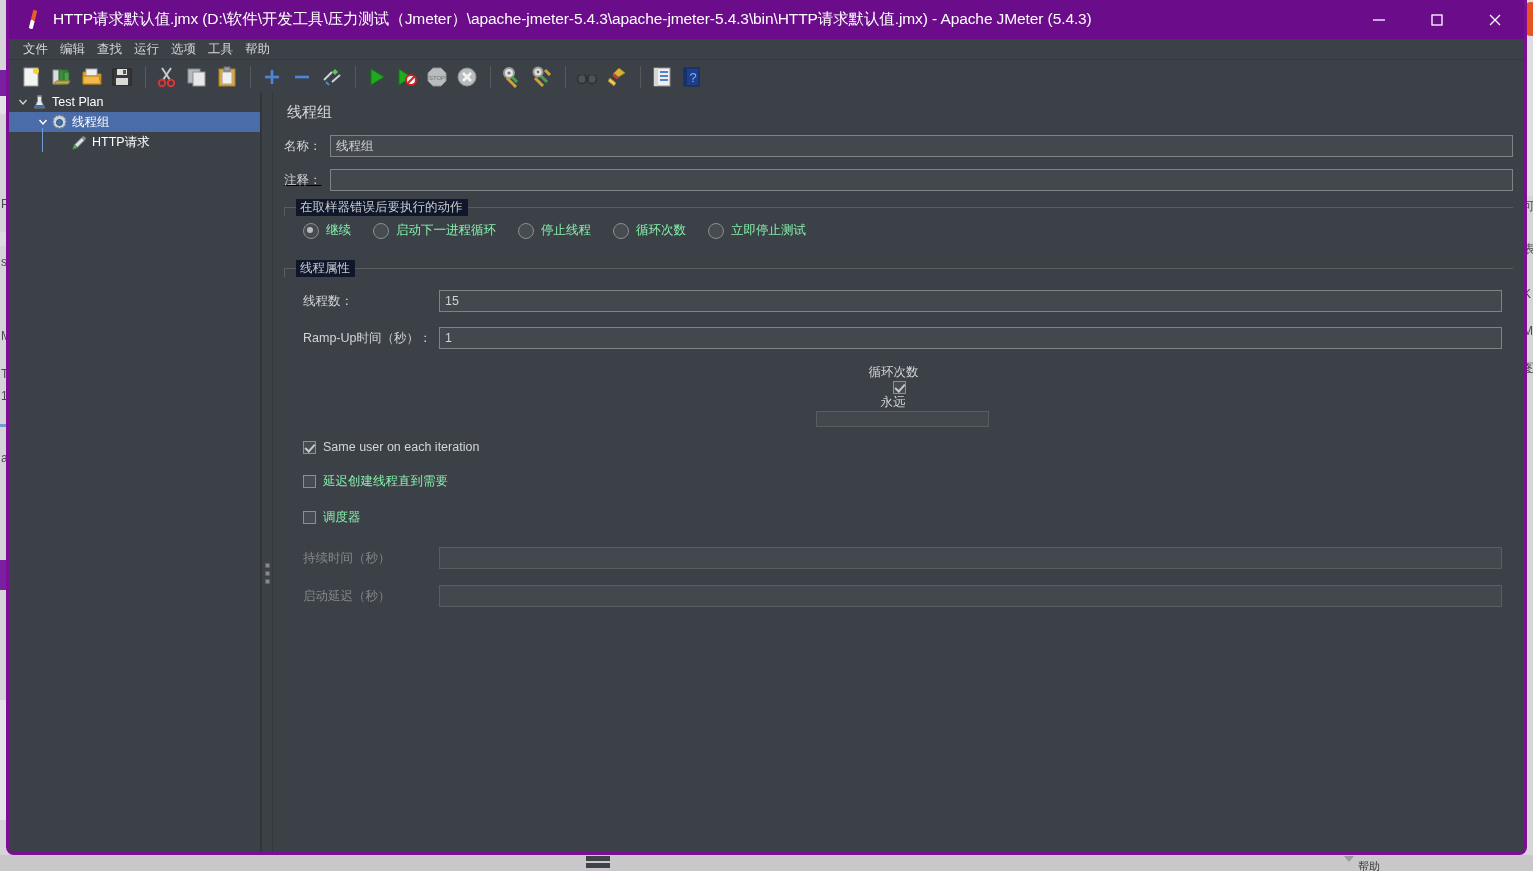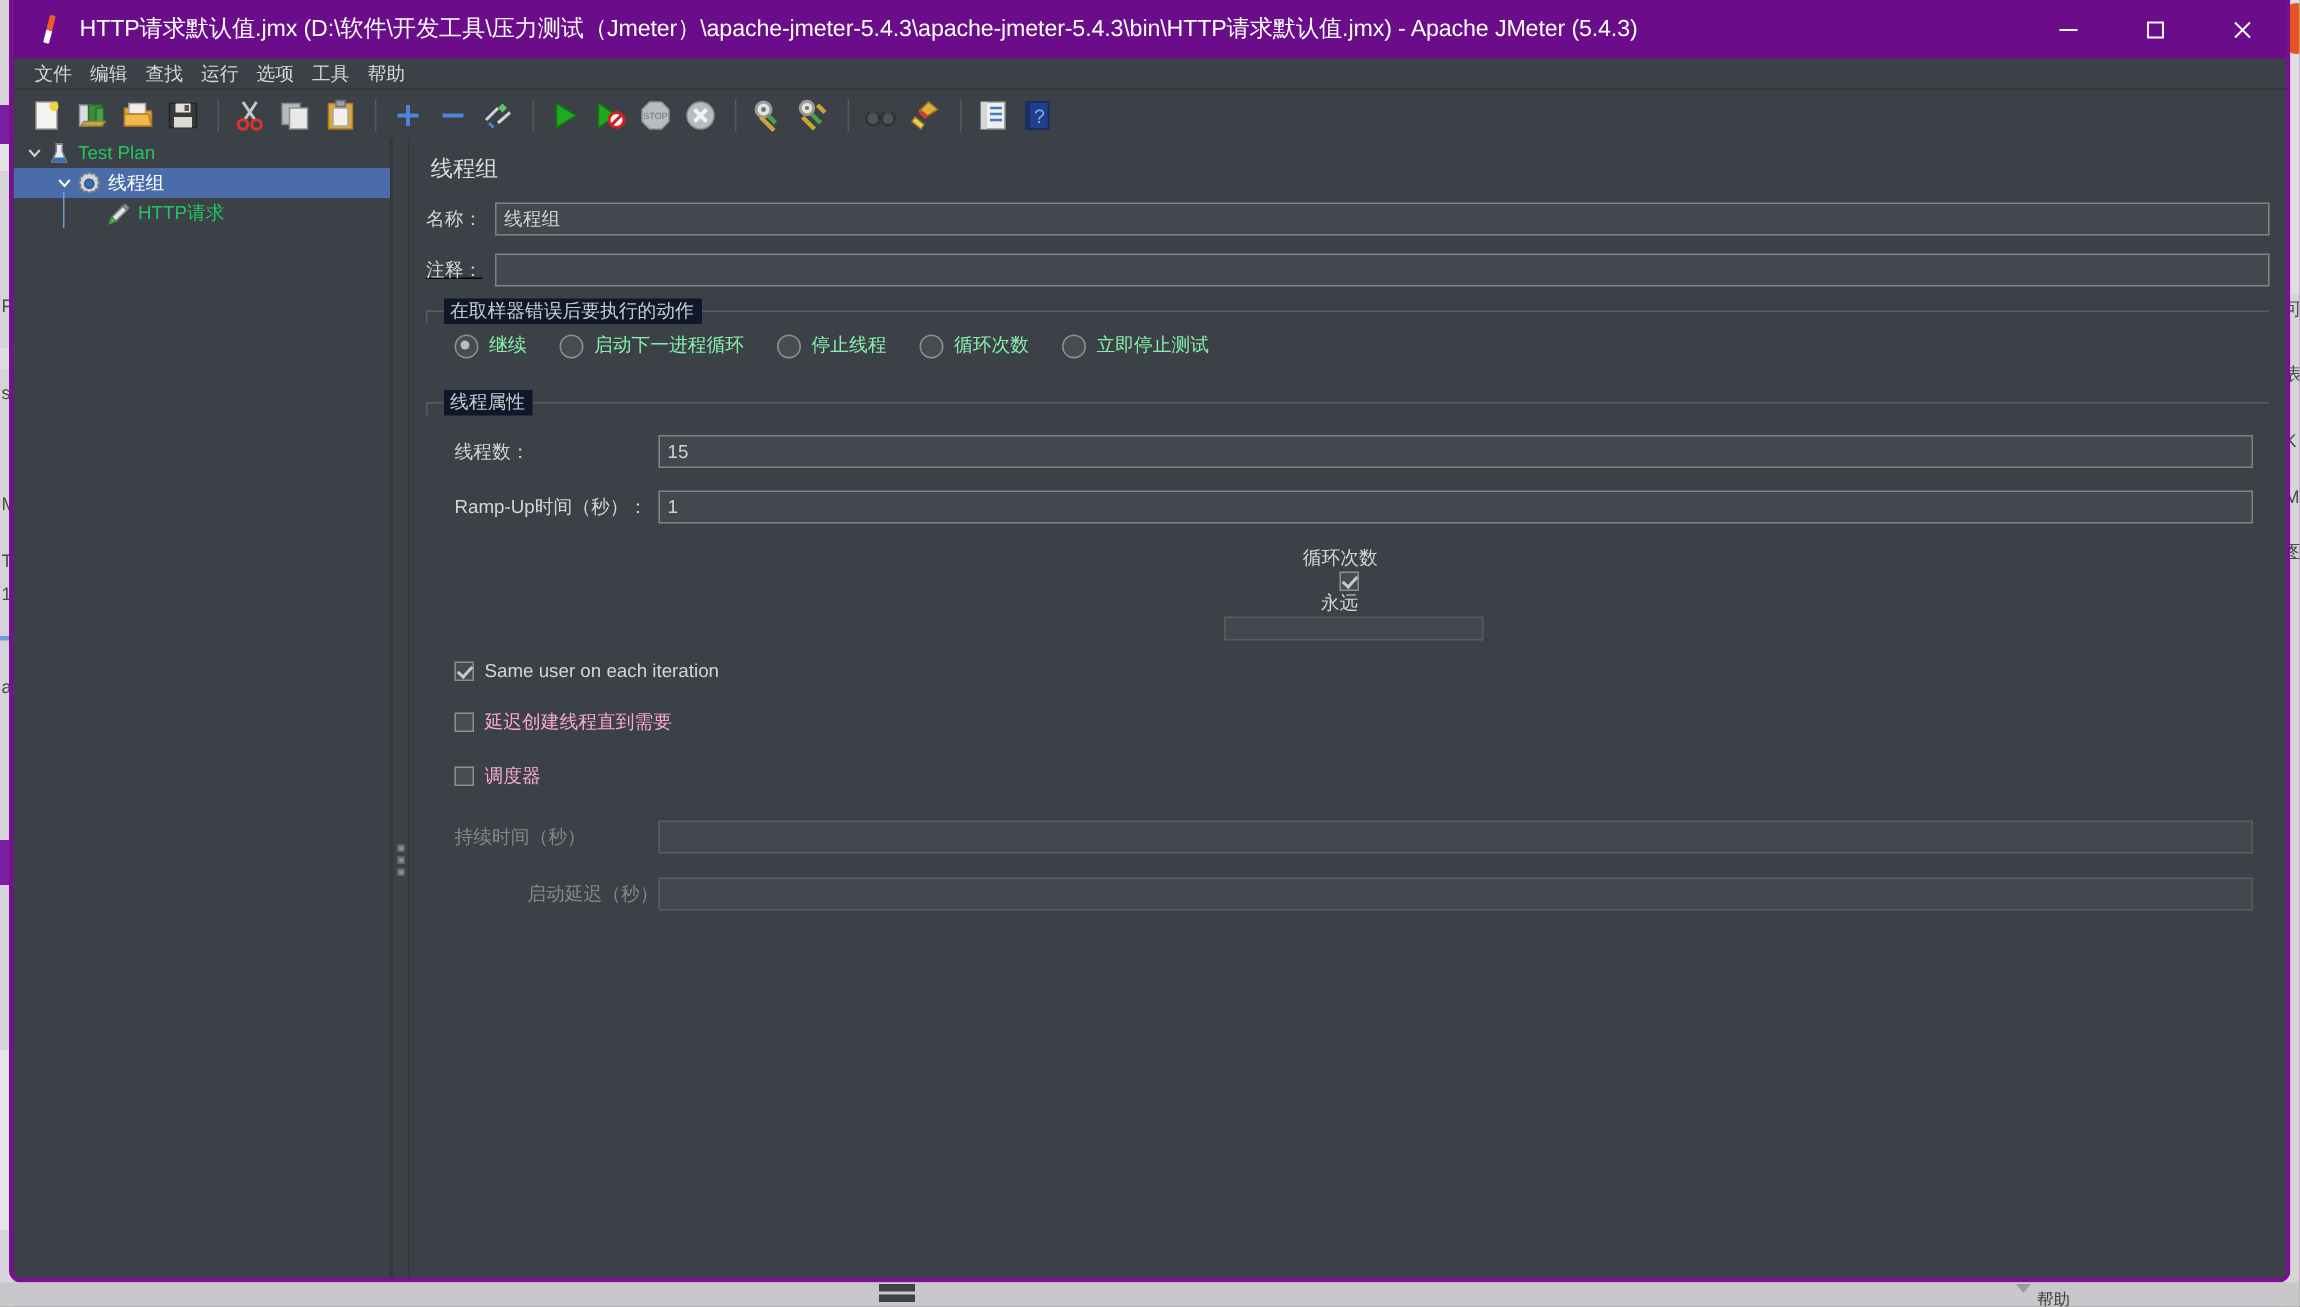--- a/index.html
+++ b/index.html
@@ -152,21 +152,21 @@
     border-right: 1px solid #2f3338;
     position: relative;
     overflow: hidden;
     flex: none;
   }
   .tree-row {
     height: 20px;
     display: flex;
     align-items: center;
     font-size: 12.5px;
-    color: #22c55e;
+    color: #ffffff;
     white-space: nowrap;
     position: relative;
   }
   .tree-row.selected { background: #4a6ca8; color: #ffffff; }
   .tw {
     width: 16px; height: 16px;
     display: flex; align-items: center; justify-content: center;
     flex: none;
   }
   .tw svg { display: block; }
@@ -320,21 +320,21 @@
     border-width: 0 2px 2px 0;
     transform: rotate(42deg);
   }
   .cbox-row {
     display: flex;
     align-items: center;
     margin-top: 13px;
     margin-left: 19px;
   }
   .cbox-label { font-size: 12.5px; color: #d3d5d7; white-space: nowrap; }
-  .cbox-label.dim { color: #f9a8d4; }
+  .cbox-label.dim { color: #86efac; }
 
   
   #desk-bottom {
     position: absolute;
     left: 0; right: 0; top: 855px; height: 16px;
     background: #c9c7ca;
   }
   .taskicon {
     position: absolute;
     background: #3e4348;
@@ -737,21 +737,21 @@
             <span class="cbox"></span>
             <span class="cbox-label dim">调度器</span>
           </div>
 
           <div class="frow" style="margin-top:21px;padding-left:19px;">
             <div class="flabel dim" style="width:136px;">持续时间（秒）</div>
             <input class="tfield disabled" type="text" disabled="" value="" style="">
           </div>
 
           <div class="frow" style="margin-top:16px;padding-left:19px;">
-            <div class="flabel dim" style="width:136px;text-align:right;">启动延迟（秒）</div>
+            <div class="flabel dim" style="width:136px;">启动延迟（秒）</div>
             <input class="tfield disabled" type="text" disabled="" value="" style="">
           </div>
 
         </div>
 
       </div>
     </div>
   </div>
 
   <div id="desk-bottom">

